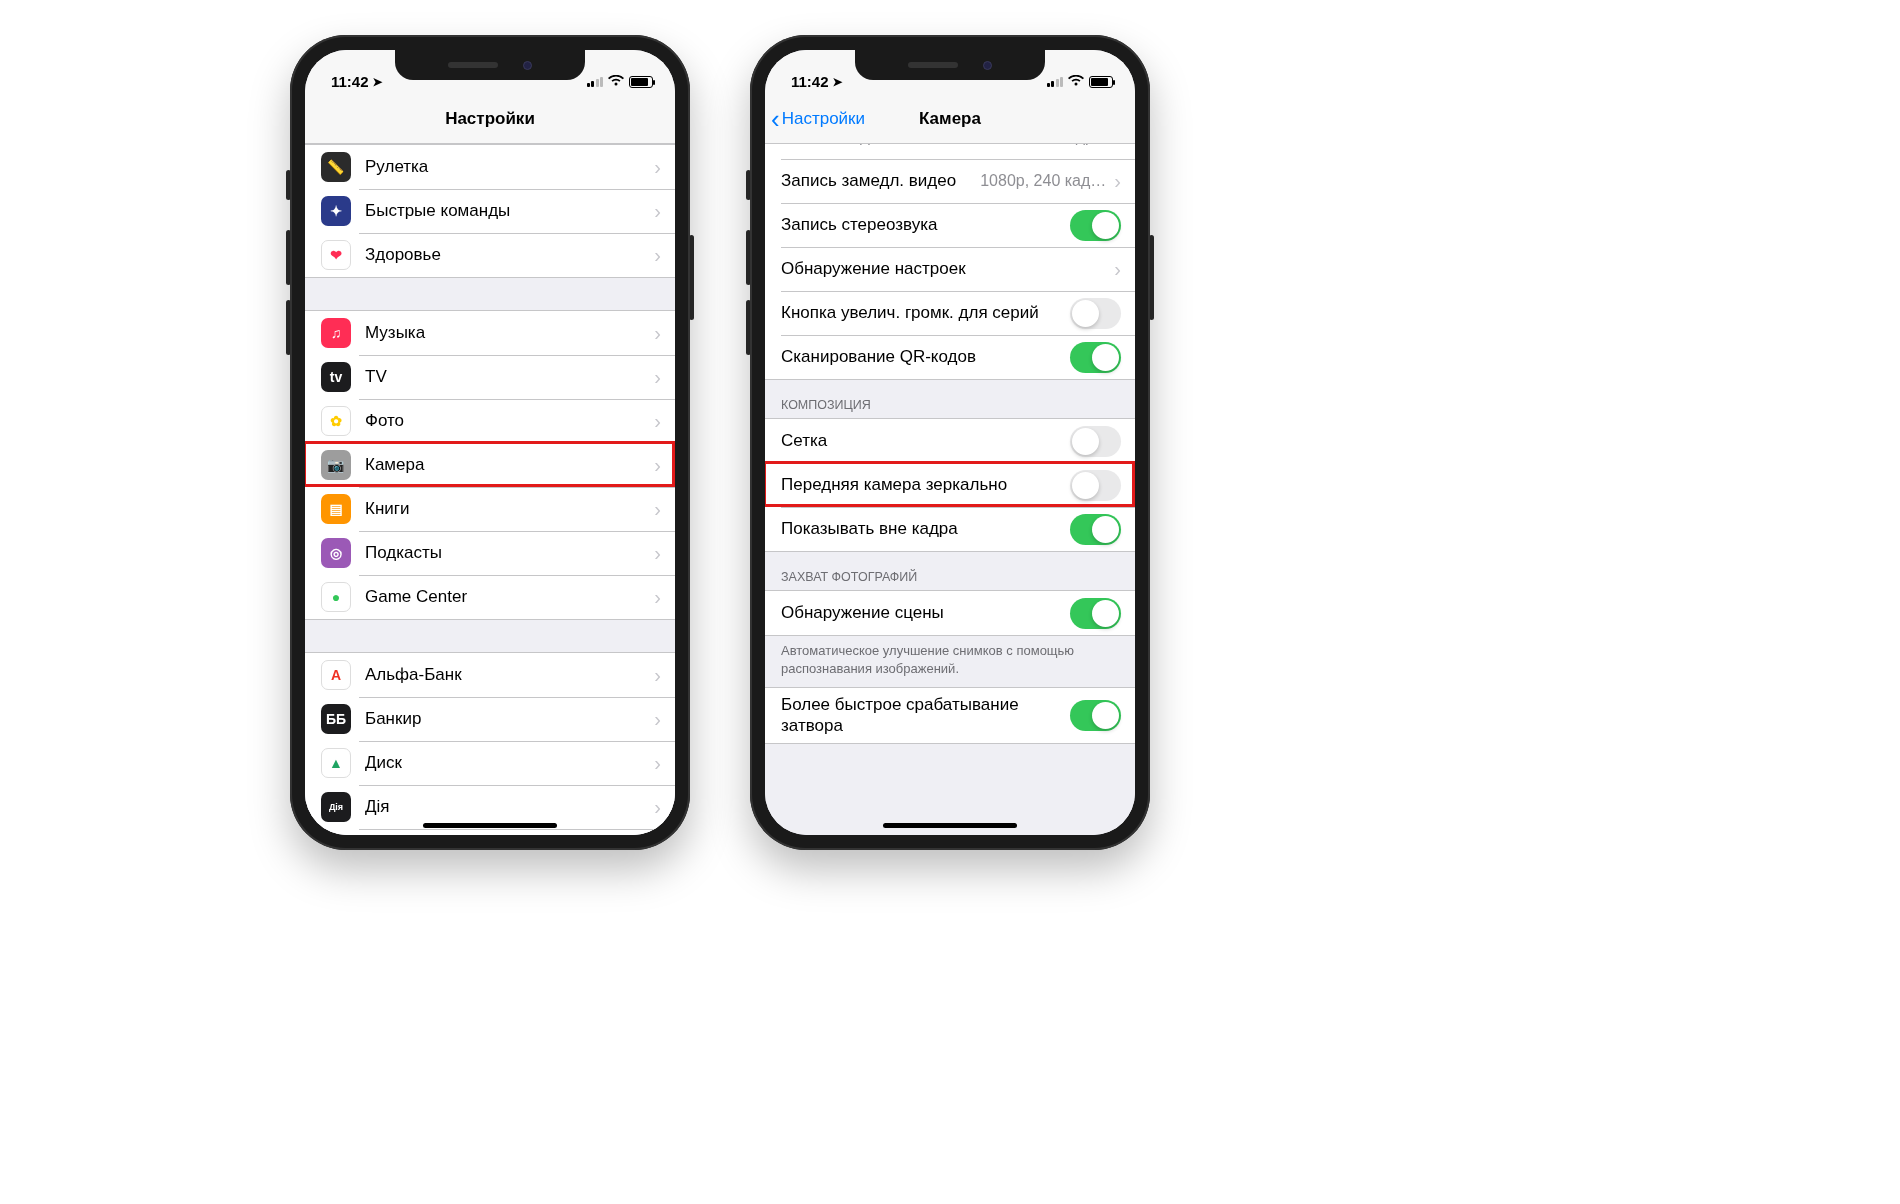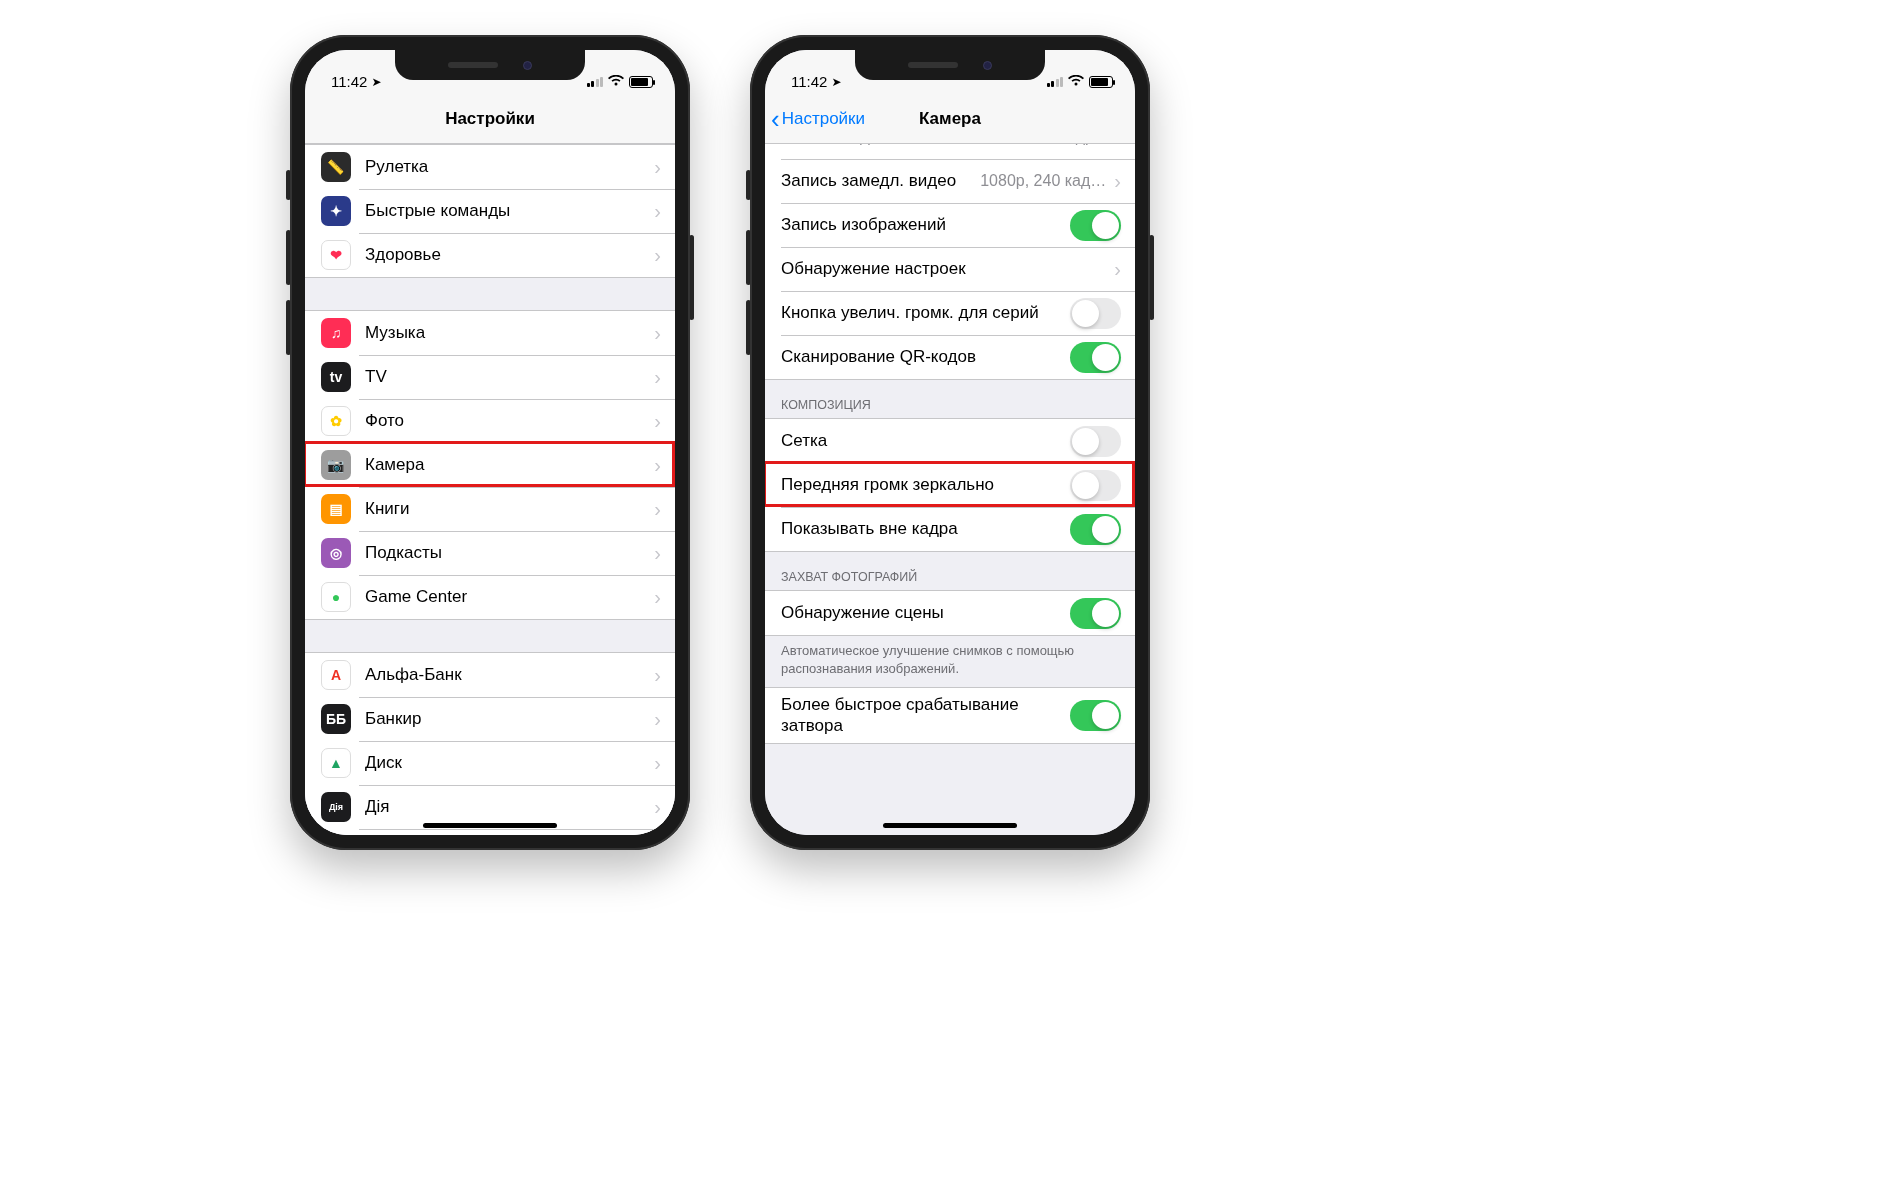--- a/index.html
+++ b/index.html
@@ -68,21 +68,21 @@
   .speaker { width: 50px; height: 6px; background: #333; border-radius: 3px; }
   .cam-dot { width: 9px; height: 9px; background: #222244; border-radius: 50%; border: 1px solid #3a3a5a; }
 
   .status-bar {
     height: 44px;
     display: flex;
     align-items: flex-end;
     justify-content: space-between;
     padding: 0 22px 4px 26px;
     font-size: 15px;
-    font-weight: 400;
+    font-weight: 700;
     color: #000;
     background: #f7f7f7;
     position: relative;
     z-index: 10;
   }
   .status-left { display: flex; align-items: center; gap: 4px; }
   .loc-arrow { font-size: 12px; transform: rotate(0deg); }
   .status-right { display: flex; align-items: center; gap: 5px; }
   .signal { display: flex; align-items: flex-end; gap: 1.5px; }
   .signal span { width: 3px; background: #000; border-radius: 1px; }
@@ -394,21 +394,21 @@
                 <div class="cell-label">Запись видео</div>
                 <div class="cell-value">4K, 30 кадр/с</div>
                 <div class="chevron">›</div>
               </div>
               <div class="cell no-icon">
                 <div class="cell-label">Запись замедл. видео</div>
                 <div class="cell-value">1080p, 240 кад…</div>
                 <div class="chevron">›</div>
               </div>
               <div class="cell no-icon">
-                <div class="cell-label">Запись изображений</div>
+                <div class="cell-label">Запись стереозвука</div>
                 <div class="toggle on">
                     <div class="knob"></div>
                   </div>
               </div>
               <div class="cell no-icon">
                 <div class="cell-label">Обнаружение настроек</div>
                 <div class="chevron">›</div>
               </div>
               <div class="cell no-icon">
                 <div class="cell-label">Кнопка увелич. громк. для серий</div>
@@ -426,21 +426,21 @@
 
             <div class="section-header">КОМПОЗИЦИЯ</div>
             <div class="cells">
               <div class="cell no-icon">
                 <div class="cell-label">Сетка</div>
                 <div class="toggle off">
                     <div class="knob"></div>
                   </div>
               </div>
               <div class="cell no-icon" id="mirror-row">
-                <div class="cell-label">Передняя громк зеркально</div>
+                <div class="cell-label">Передняя камера зеркально</div>
                 <div class="toggle off">
                     <div class="knob"></div>
                   </div>
               </div>
               <div class="cell no-icon">
                 <div class="cell-label">Показывать вне кадра</div>
                 <div class="toggle on">
                     <div class="knob"></div>
                   </div>
               </div>

